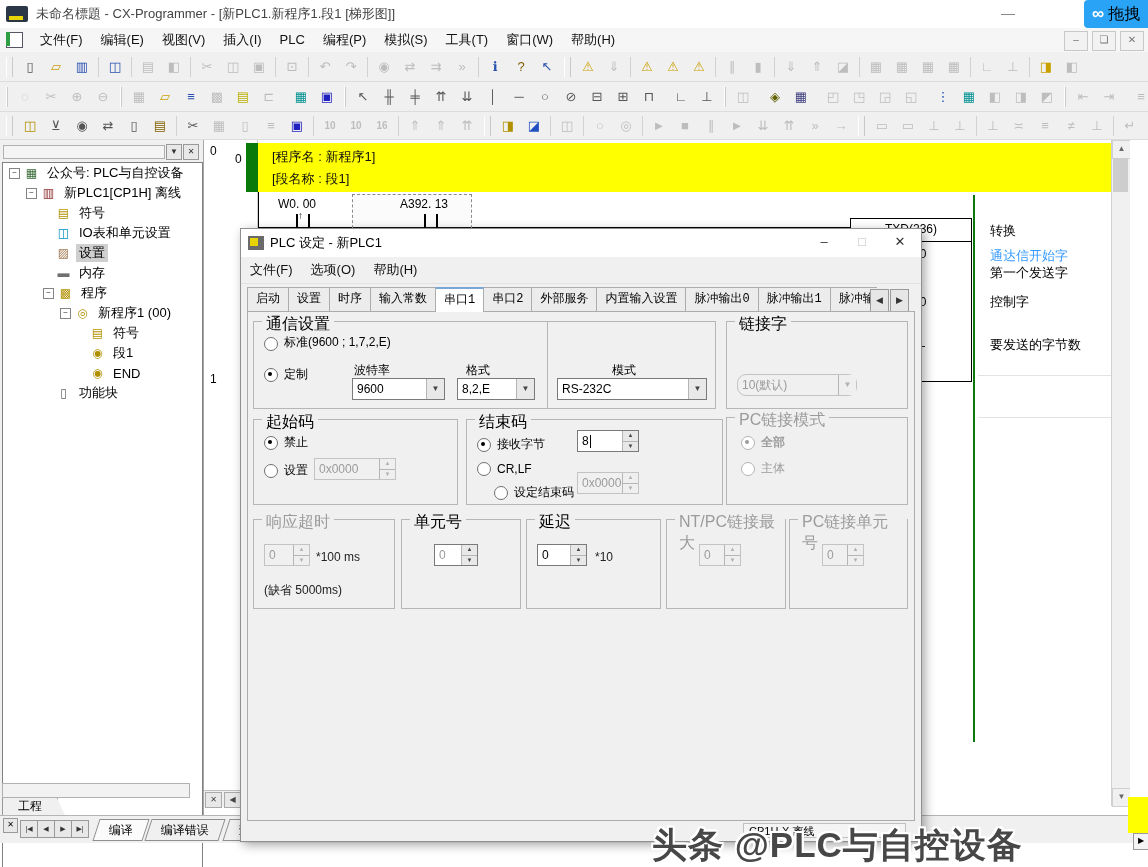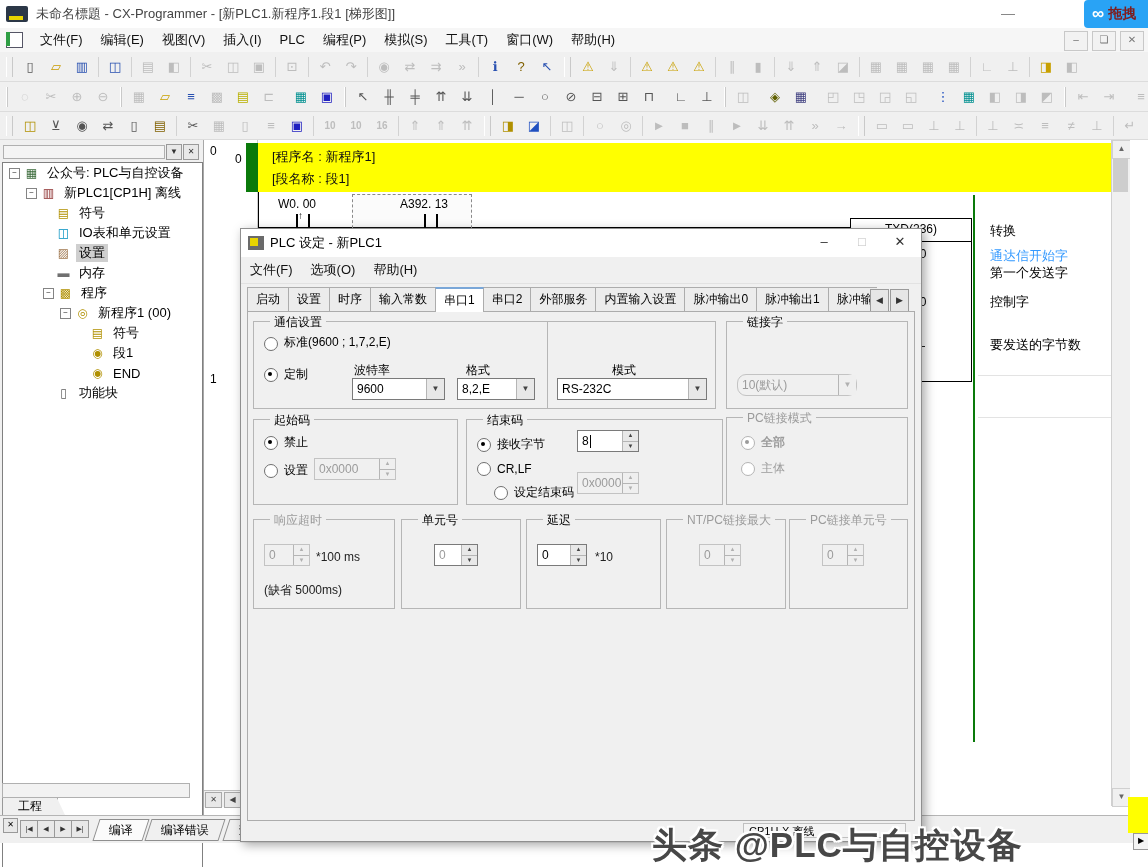--- a/index.html
+++ b/index.html
@@ -6,21 +6,21 @@
   #screen{position:relative;width:1148px;height:867px;overflow:hidden;background:#fff;
     font-family:"Liberation Sans","DejaVu Sans",sans-serif;font-size:13px;color:#000;-webkit-font-smoothing:antialiased;}
   
   #titlebar{position:absolute;left:0;top:0;width:1148px;height:28px;background:#fff;border-bottom:1px solid #e6e6e6;display:flex;align-items:center;}
   #appicon{width:22px;height:16px;margin:0 8px 0 6px;background:#2b3747;border-radius:2px;position:relative;}
   #appicon::after{content:"";position:absolute;left:3px;bottom:2px;width:14px;height:4px;background:#e8d400;}
   #apptitle{font-size:13px;color:#444;}
   #tb-min{position:absolute;right:118px;top:0;width:44px;height:28px;text-align:center;line-height:26px;color:#888;font-size:14px;}
   #badge{position:absolute;right:0;top:0;height:28px;width:64px;background:#29a3f5;border-radius:4px 0 0 4px;display:flex;align-items:center;overflow:hidden;}
   #badgeicon{color:#fff;font-size:17px;font-weight:bold;margin:0 4px 0 8px;}
-  #badgetext{color:#7f1d1d;font-size:14px;white-space:nowrap;font-weight:bold;}
+  #badgetext{color:#000000;font-size:16px;white-space:nowrap;}
   
   #menubar{position:absolute;left:0;top:28px;width:1148px;height:24px;background:#f6f6f6;border-bottom:1px solid #e0e0e0;display:flex;align-items:center;}
   #mdiicon{width:15px;height:14px;border:1px solid #556;margin:0 8px 0 6px;position:relative;background:#fff;}
   #mdiicon::after{content:"";position:absolute;left:-1px;top:-1px;width:4px;height:14px;background:#2f9e44;}
   .menuitem{padding:0 9px;height:22px;line-height:22px;font-size:13px;color:#111;}
   #mdibtns{position:absolute;right:4px;top:3px;display:flex;gap:4px;}
   .mdib{width:22px;height:18px;border:1px solid #c8c8c8;background:#f2f2f2;color:#777;font-size:10px;text-align:center;line-height:16px;}
   
   .toolbar{position:absolute;left:0;width:1148px;background:#f0f0f0;border-bottom:1px solid #dcdcdc;display:flex;align-items:center;padding-left:2px;box-sizing:border-box;}
   #tb1{top:52px;height:30px;} #tb2{top:82px;height:30px;} #tb3{top:112px;height:28px;}
@@ -74,26 +74,26 @@
   #dtitle{position:absolute;left:0;top:0;width:100%;height:28px;background:#fff;display:flex;align-items:center;}
   #dicon{width:16px;height:14px;margin:0 6px 0 7px;background:#6a6a6a;position:relative;}
   #dicon::after{content:"";position:absolute;left:2px;top:2px;width:8px;height:8px;background:#e8d400;}
   #dtitletext{font-size:13px;}
   #dbtns{position:absolute;right:2px;top:0;display:flex;}
   .dbtn{width:38px;height:26px;text-align:center;line-height:25px;font-size:13px;color:#333;}
   .dbtn.dis{color:#c0c0c0;}
   #dmenu{position:absolute;left:0;top:28px;width:100%;height:26px;background:#f0f0f0;display:flex;align-items:center;border-bottom:1px solid #e2e2e2;}
   #dmenu .menuitem{font-size:13px;}
   #dtabs{position:absolute;left:6px;top:58px;width:630px;height:25px;display:flex;overflow:hidden;}
-  .dtab{border:1px solid #acacac;border-bottom:none;background:#ececec;padding:0 8px;font-size:12px;line-height:23px;white-space:nowrap;margin-right:-1px;}
+  .dtab{border:1px solid #acacac;border-bottom:none;background:#ececec;padding:0 8px;font-size:12px;line-height:23px;white-space:nowrap;margin-right:-1px;font-family:Liberation Mono, monospace;}
   .dtab.active{background:#fff;position:relative;z-index:2;border-top:2px solid #7aa7d8;line-height:22px;}
   .tabarrow{position:absolute;top:60px;width:17px;height:21px;border:1px solid #9a9a9a;background:#e6e6e6;font-size:9px;text-align:center;line-height:20px;color:#333;}
   #dpanel{position:absolute;left:6px;top:82px;width:666px;height:508px;border:1px solid #acacac;background:#f0f0f0;}
   .group{position:absolute;border:1px solid #b6b6b6;}
-  .gtitle{position:absolute;left:8px;top:-8px;background:#f0f0f0;padding:0 4px;font-size:12px;margin-left:8px;}
+  .gtitle{position:absolute;left:8px;top:-8px;background:#f0f0f0;padding:0 4px;font-size:16px;}
   .group.dis .gtitle, .group.dis .rlabel{color:#9b9b9b;}
   .radio{width:12px;height:12px;border:1px solid #707070;border-radius:50%;background:#fff;display:inline-block;position:relative;flex:none;}
   .radio.checked::after{content:"";position:absolute;left:3px;top:3px;width:4px;height:4px;border-radius:50%;background:#000;}
   .group.dis .radio{border-color:#b4b4b4;}
   .group.dis .radio.checked::after{background:#9b9b9b;}
   .radiorow{position:absolute;display:flex;align-items:center;gap:6px;}
   .rlabel{font-size:12px;white-space:nowrap;}
   .flabel{position:absolute;font-size:12px;white-space:nowrap;}
   .combo{position:absolute;height:22px;border:1px solid #7a7a7a;background:#fff;display:flex;align-items:center;box-sizing:border-box;}
   .comboval{flex:1;font-size:12px;padding-left:4px;white-space:nowrap;overflow:hidden;}

